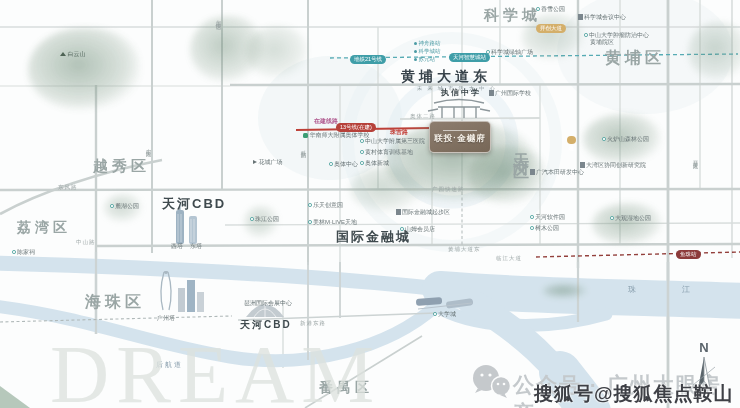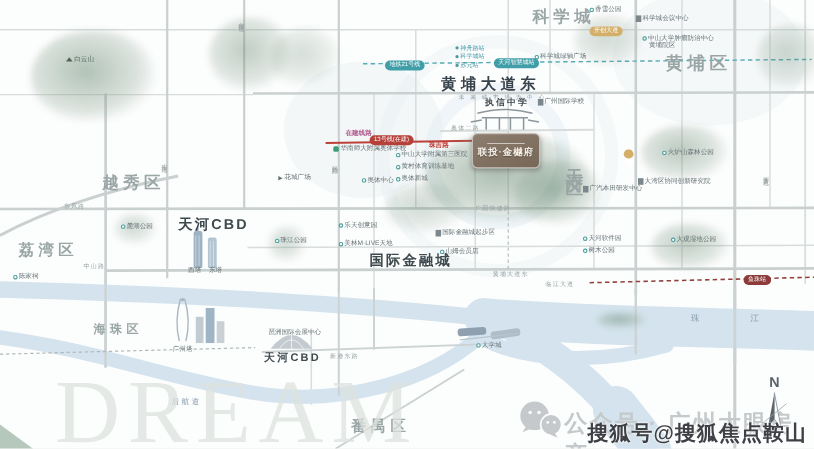--- a/index.html
+++ b/index.html
@@ -195,21 +195,21 @@
 
   <div class="plate-title">黄埔大道东</div>
   <div class="plate-sub">未 来 城 市 活 力 中 心</div>
 
   <div id="labels">
       <span class="district" style="left: 484px; top: 6px; font-size: 15px;">科学城</span>
       <span class="district" style="left: 605px; top: 48px; font-size: 16px;">黄埔区</span>
       <span class="district" style="left: 93px; top: 157px; font-size: 15px;">越秀区</span>
       <span class="district v" style="left: 510px; top: 141px; font-size: 16px;">天河区</span>
       <span class="district" style="left: 17px; top: 219px; font-size: 14px;">荔湾区</span>
-      <span class="district" style="left: 85px; top: 292px; font-size: 11px;">海珠区</span>
+      <span class="district" style="left: 85px; top: 292px; font-size: 16px;">海珠区</span>
       <span class="district" style="left: 319px; top: 379px; font-size: 14px;">番禺区</span>
       <span class="area" style="left: 162px; top: 195px; font-size: 13px;">天河CBD</span>
       <span class="area" style="left: 336px; top: 228px; font-size: 13px;">国际金融城</span>
       <span class="area" style="left: 240px; top: 318px; font-size: 10px;">天河CBD</span>
       <span class="poi dark" style="left: 60px; top: 51px;"><span class="ic-mtn"></span>白云山</span>
       <span class="poi" style="left: 110px; top: 203px;"><span class="ic-dot"></span>麓湖公园</span>
       <span class="poi" style="left: 12px; top: 249px;"><span class="ic-dot"></span>陈家祠</span>
       <span class="poi" style="left: 253px; top: 159px;"><span class="ic-flag"></span>花城广场</span>
       <span class="poi" style="left: 250px; top: 216px;"><span class="ic-dot"></span>珠江公园</span>
       <span class="poi" style="left: 329px; top: 161px;"><span class="ic-dot"></span>奥体中心</span>

